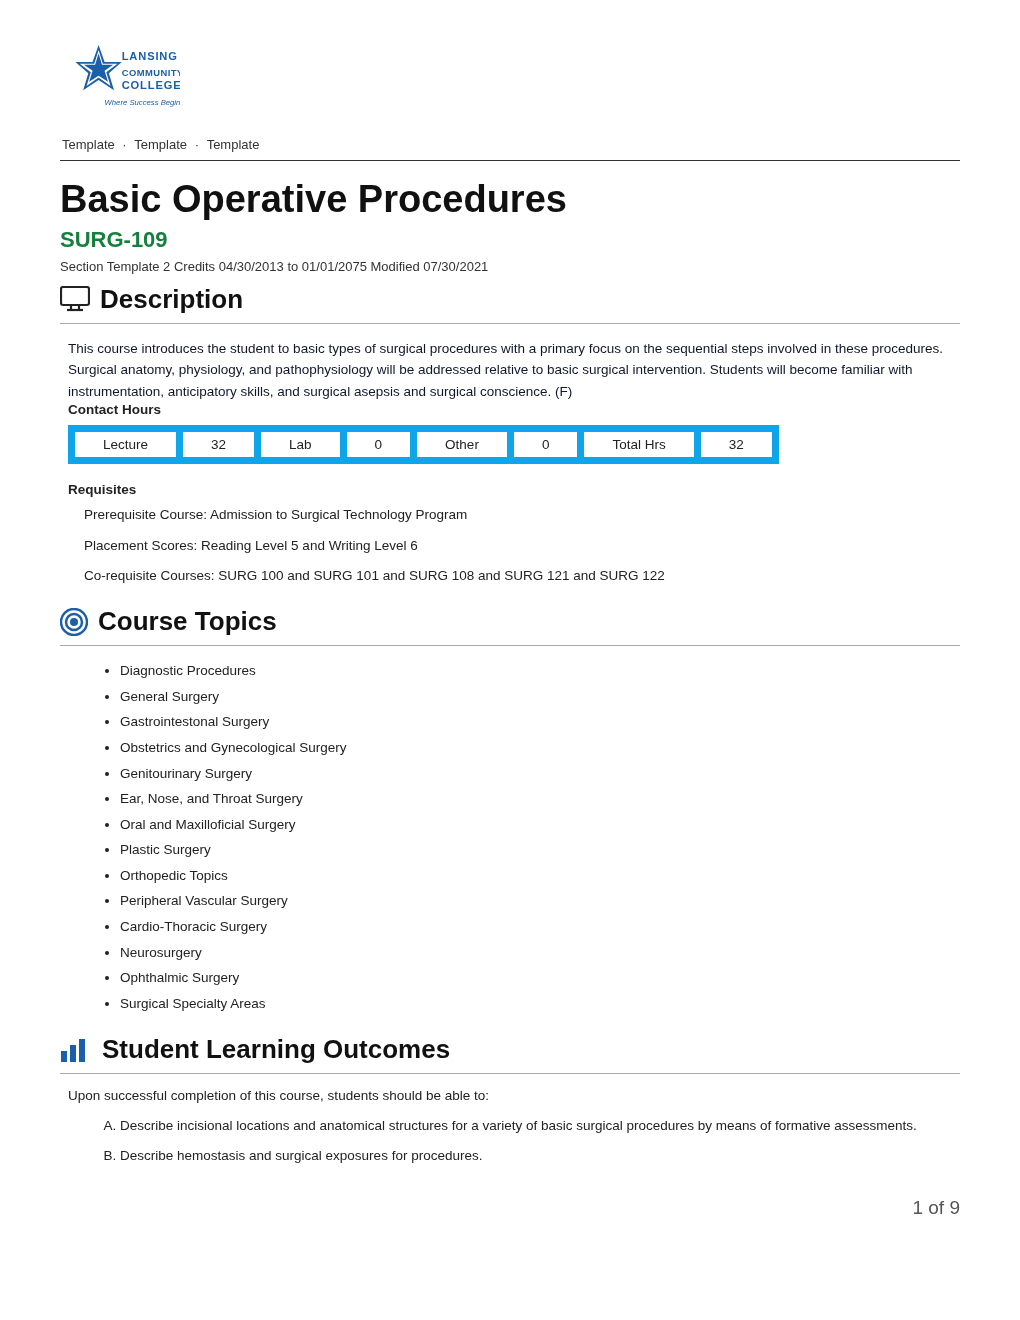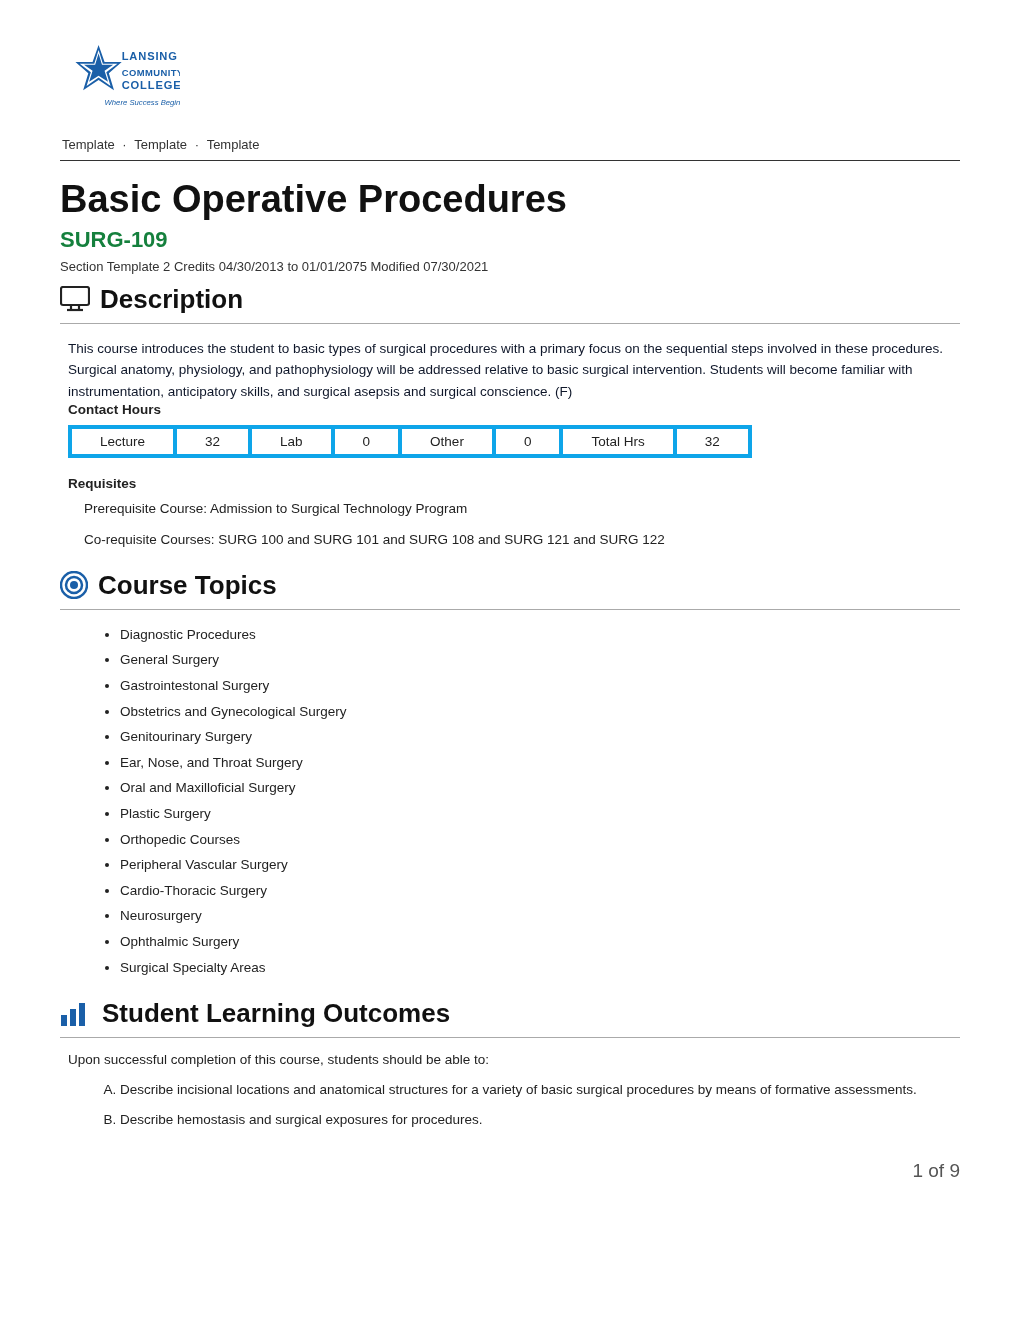--- a/index.html
+++ b/index.html
@@ -104,21 +104,21 @@
       font-size: 13.5px;
       margin-bottom: 8px;
       margin-left: 8px;
     }
     .contact-hours-table {
       border-collapse: collapse;
       margin-left: 8px;
       margin-bottom: 18px;
     }
     .contact-hours-table td {
-      border: 4px solid #0ea5e9;
+      border: 7px solid #0ea5e9;
       padding: 5px 28px;
       font-size: 13.5px;
       text-align: center;
     }
 
     
     .requisites-label {
       font-weight: bold;
       font-size: 13.5px;
       margin-bottom: 8px;
@@ -228,20 +228,21 @@
       <td>Other</td>
       <td>0</td>
       <td>Total Hrs</td>
       <td>32</td>
     </tr>
   </tbody>
     </table>
 
   <div class="requisites-label">Requisites</div>
   <div class="requisite-item">Prerequisite Course: Admission to Surgical Technology Program</div>
+  <div class="requisite-item">Placement Scores: Reading Level 5 and Writing Level 6</div>
   <div class="requisite-item">Co-requisite Courses: SURG 100 and SURG 101 and SURG 108 and SURG 121 and SURG 122</div>
 </div>
 
 <div style="margin-top:20px;">
   <div class="section-heading">
     <span class="icon">
       <svg width="28" height="28" viewBox="0 0 28 28" xmlns="http://www.w3.org/2000/svg">
         <circle cx="14" cy="14" r="13" fill="none" stroke="#1a5fa8" stroke-width="2.5"></circle>
         <circle cx="14" cy="14" r="8" fill="none" stroke="#1a5fa8" stroke-width="2.5"></circle>
         <circle cx="14" cy="14" r="4" fill="#1a5fa8"></circle>
@@ -253,21 +254,21 @@
 
   <ul class="topics-list">
     <li>Diagnostic Procedures</li>
     <li>General Surgery</li>
     <li>Gastrointestonal Surgery</li>
     <li>Obstetrics and Gynecological Surgery</li>
     <li>Genitourinary Surgery</li>
     <li>Ear, Nose, and Throat Surgery</li>
     <li>Oral and Maxilloficial Surgery</li>
     <li>Plastic Surgery</li>
-    <li>Orthopedic Courses</li>
+    <li>Orthopedic Topics</li>
     <li>Peripheral Vascular Surgery</li>
     <li>Cardio-Thoracic Surgery</li>
     <li>Neurosurgery</li>
     <li>Ophthalmic Surgery</li>
     <li>Surgical Specialty Areas</li>
   </ul>
 </div>
 
 <div style="margin-top:20px;">
   <div class="section-heading">

